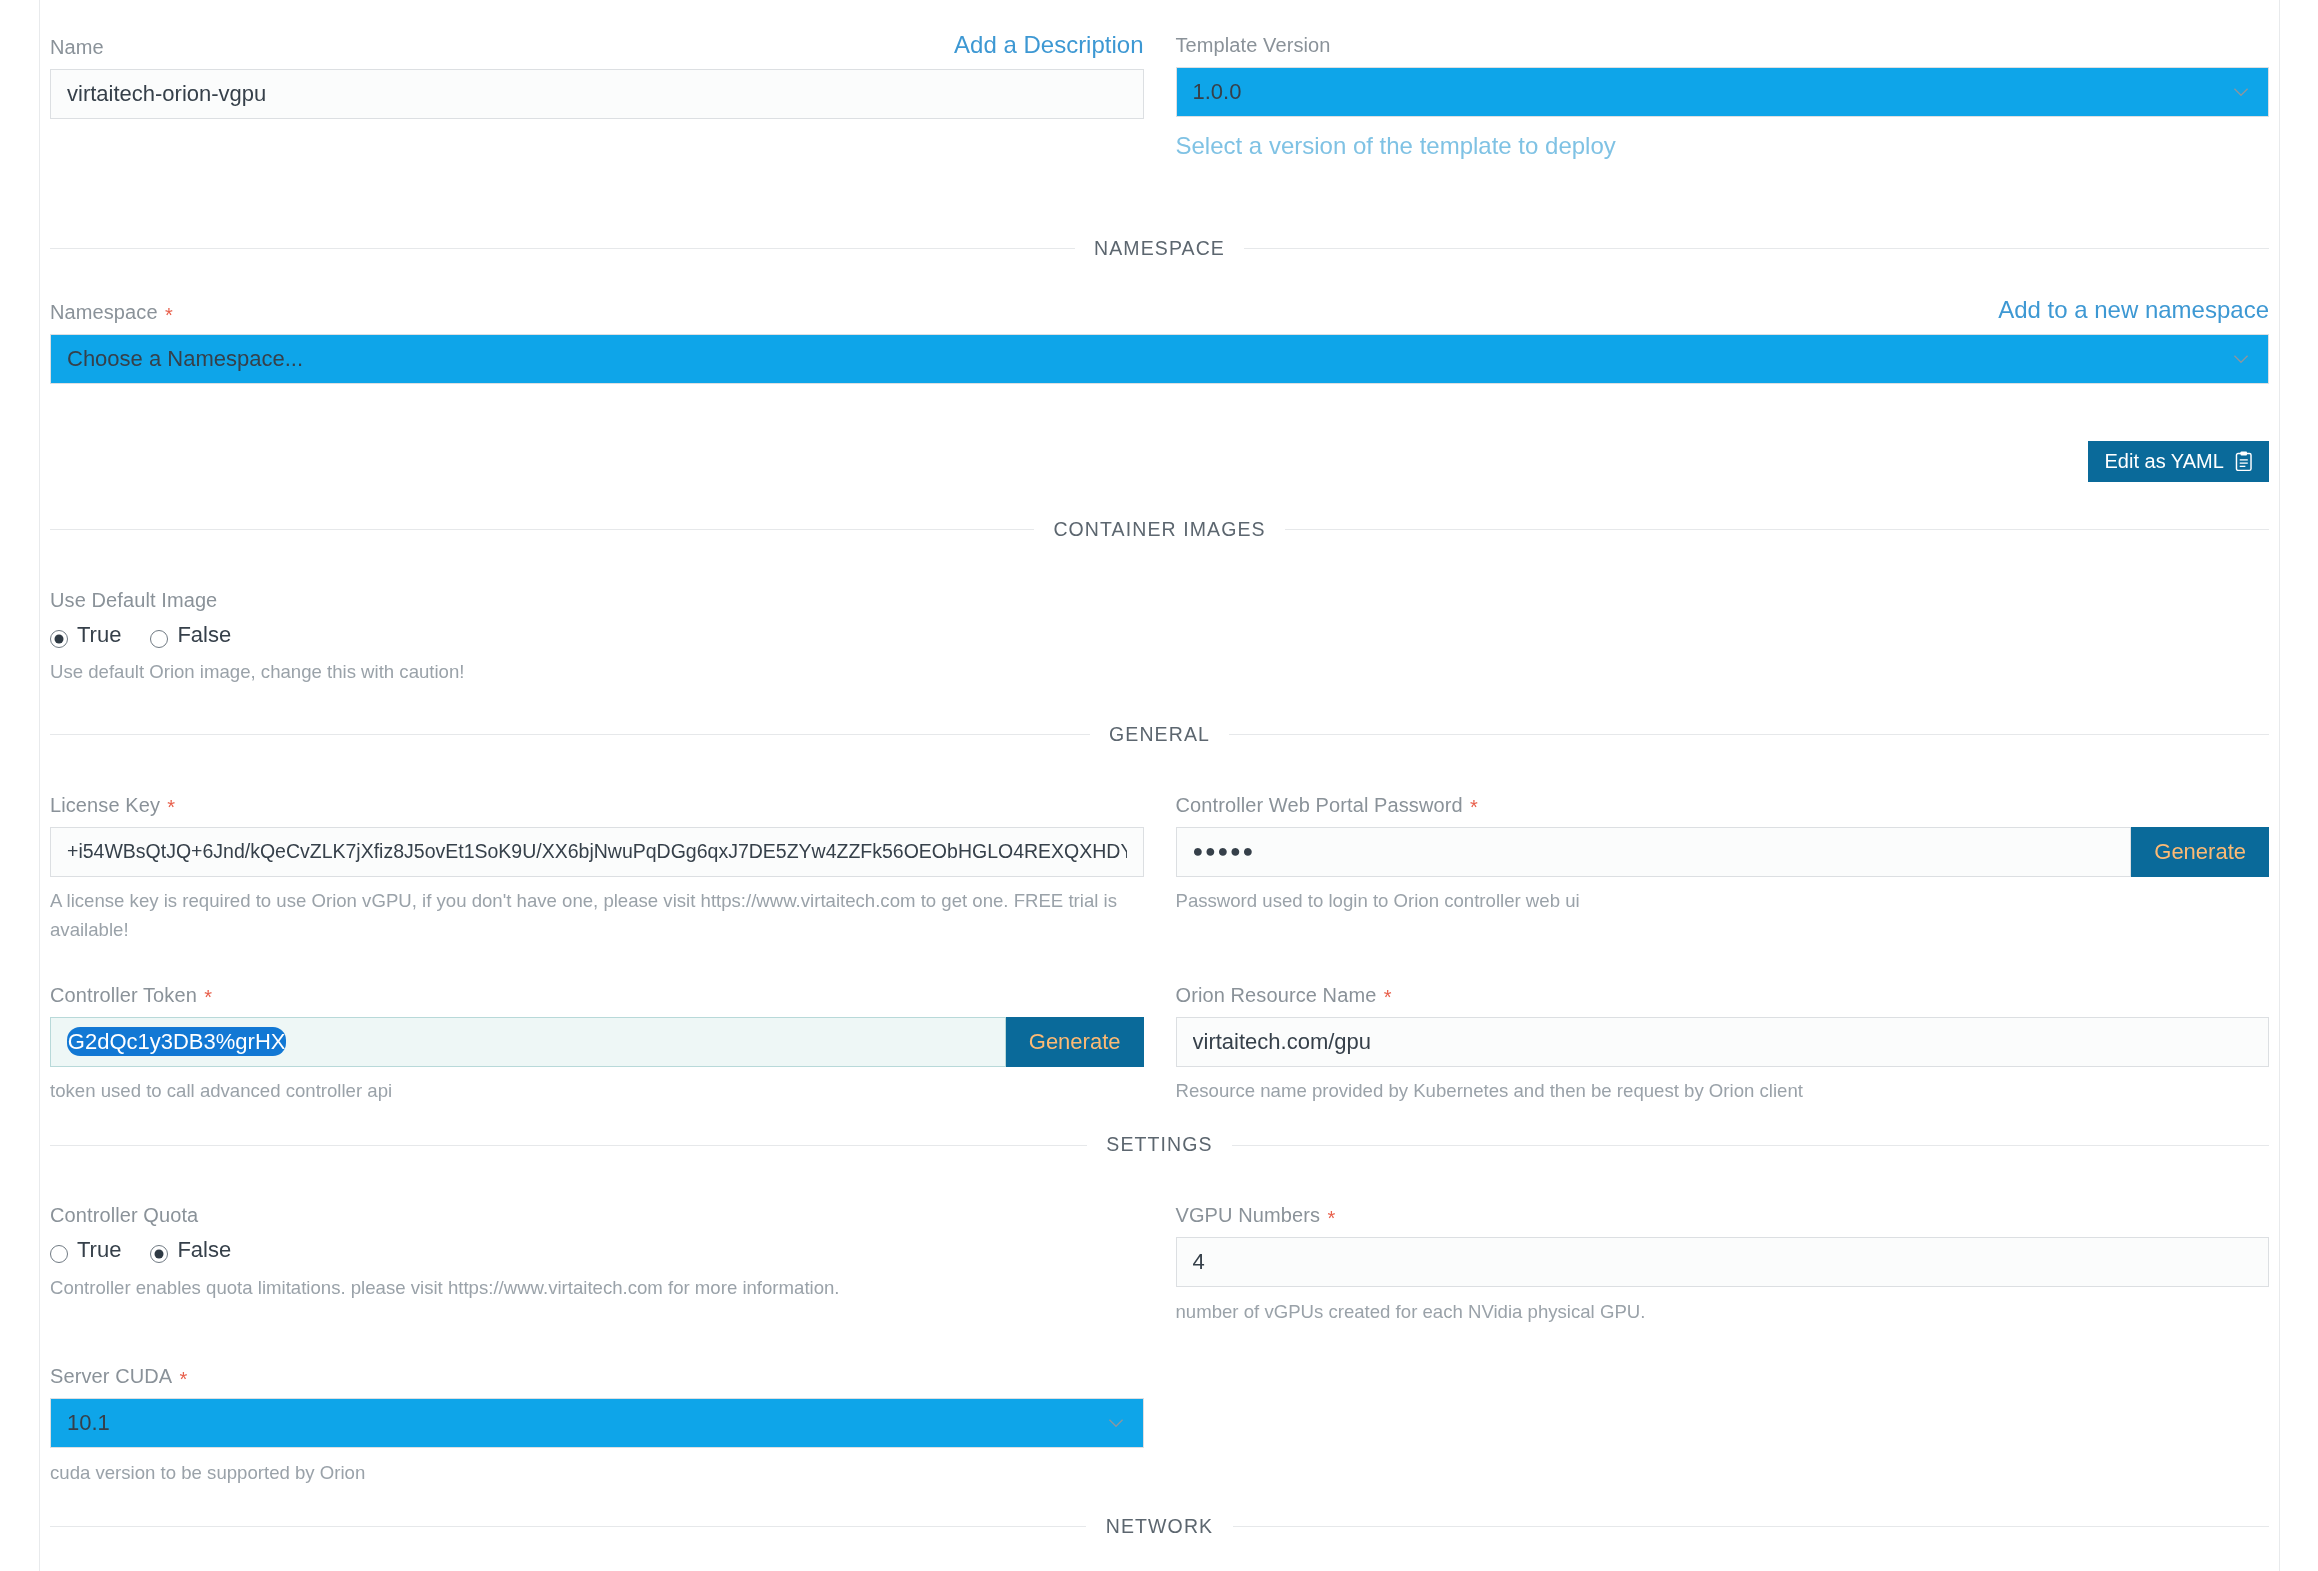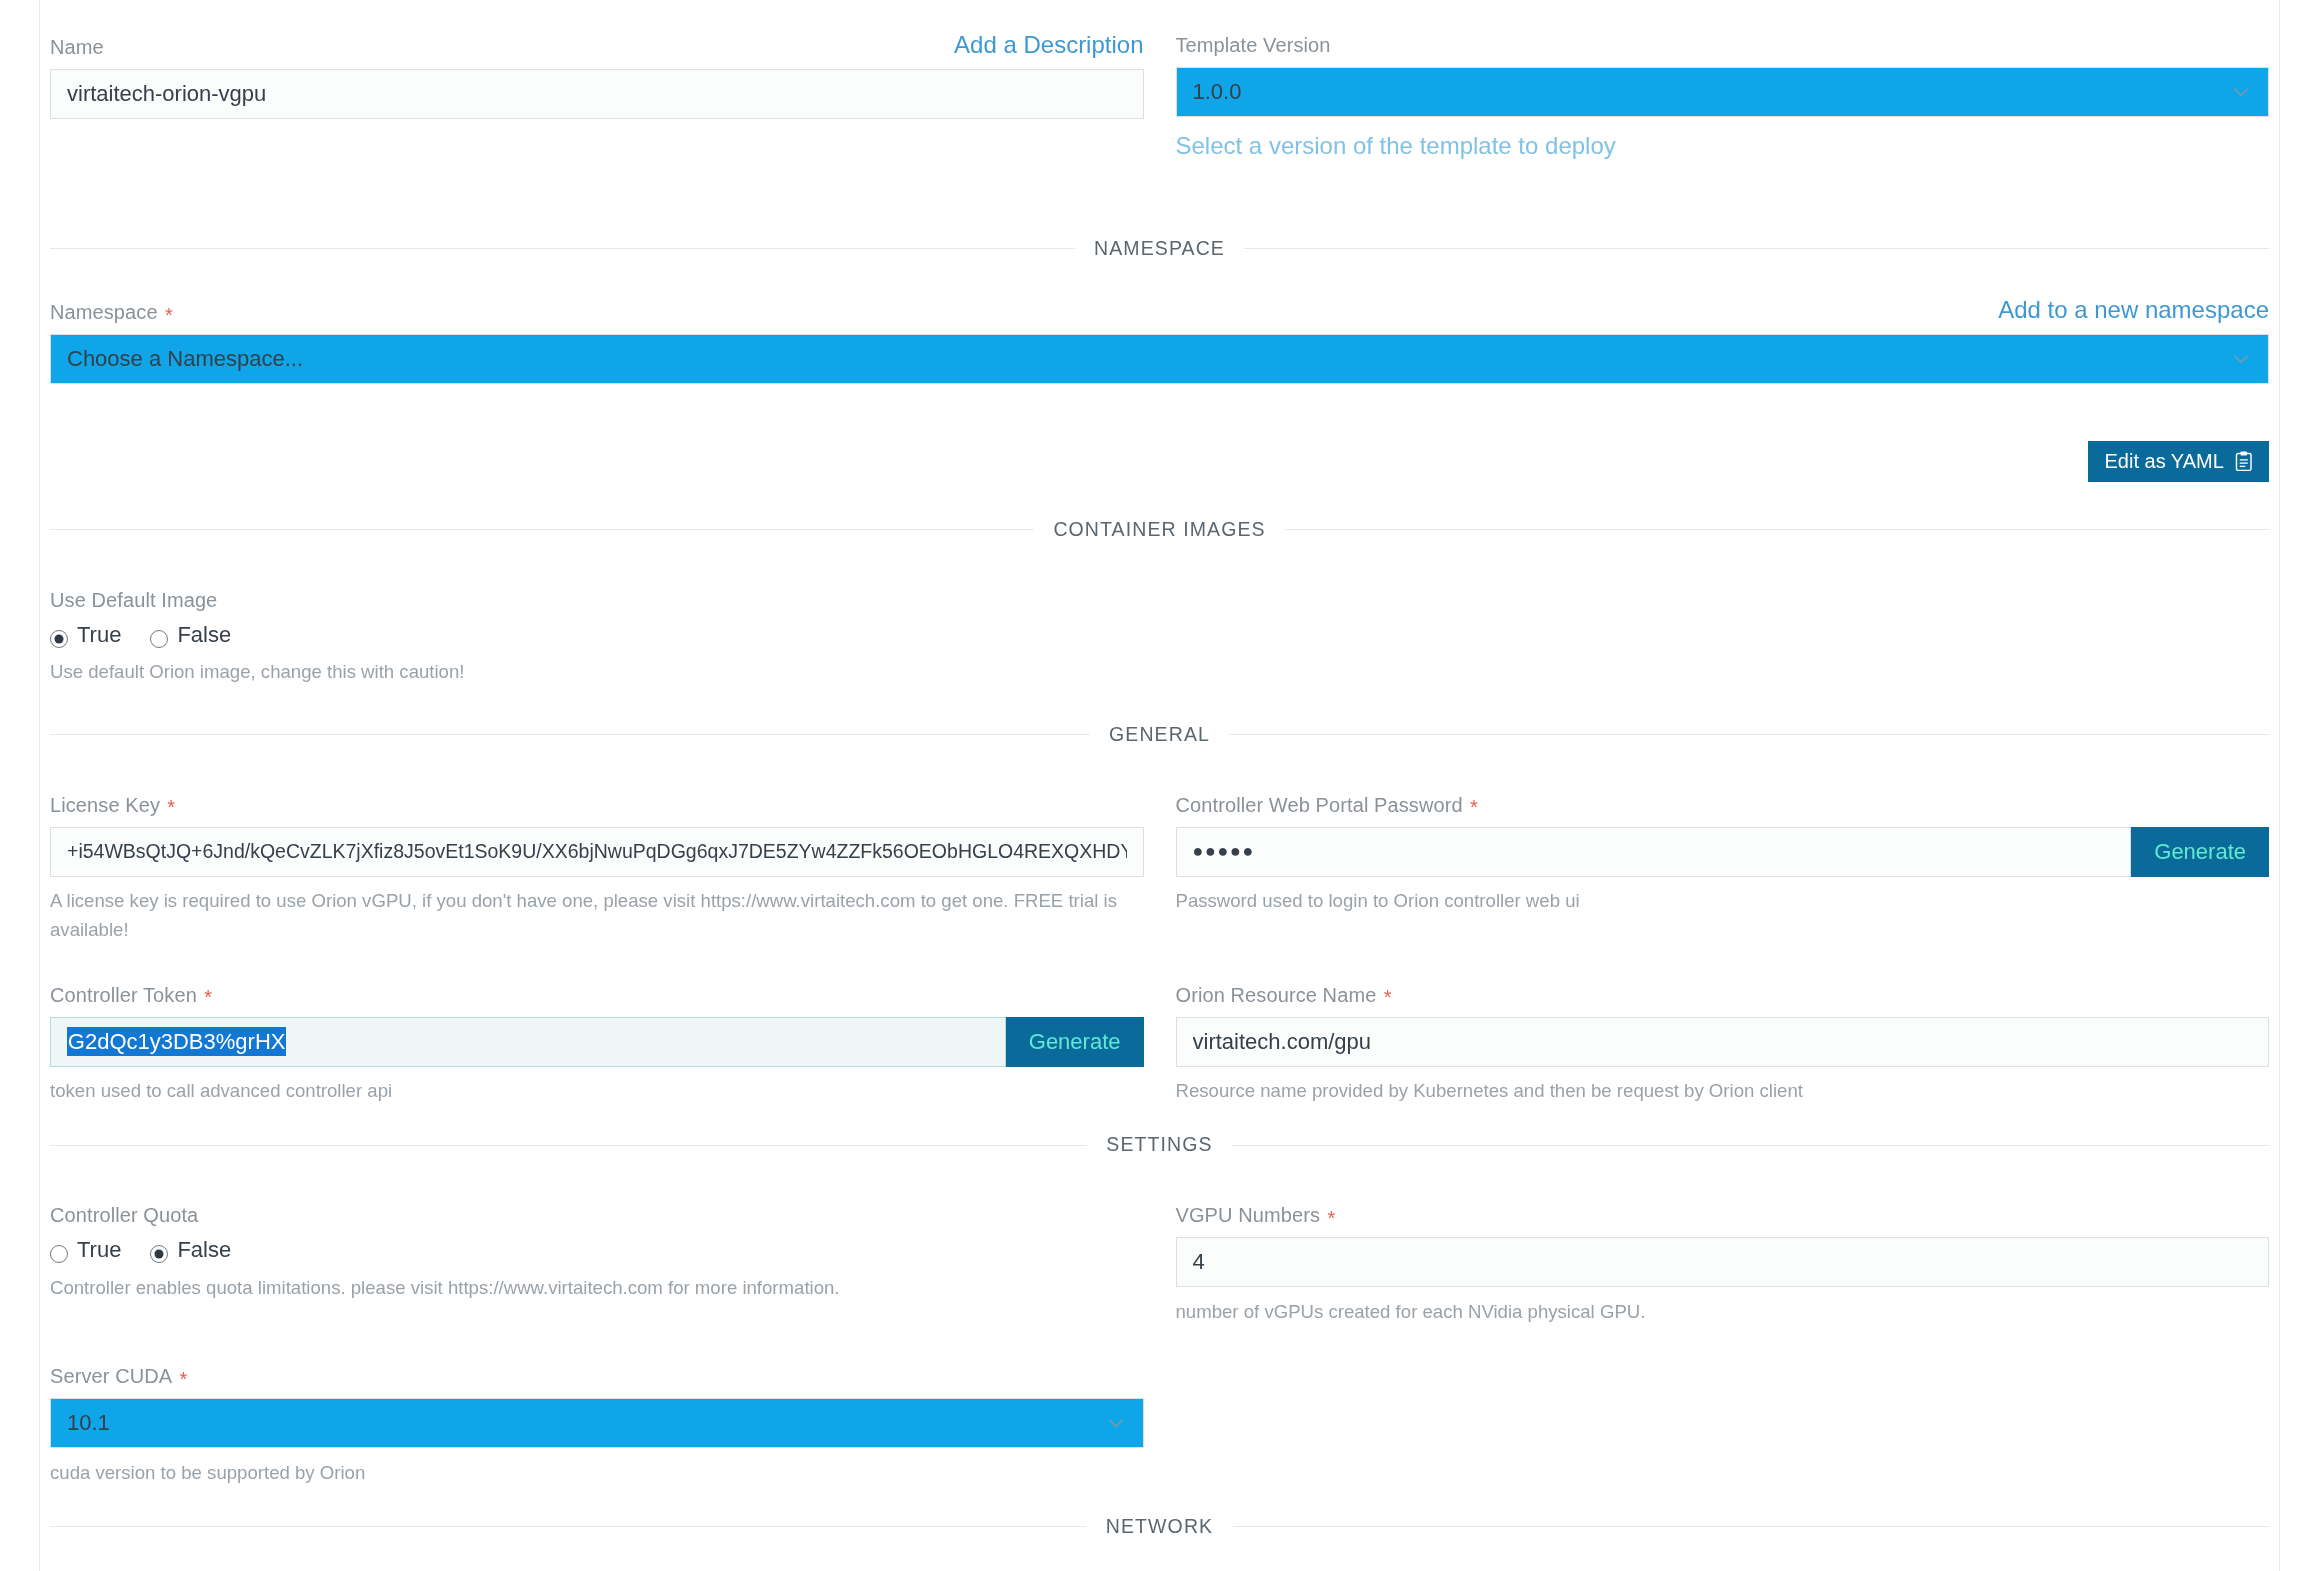--- a/index.html
+++ b/index.html
@@ -102,20 +102,21 @@
   .input .val {
     overflow: hidden;
     text-overflow: clip;
     white-space: nowrap;
     display: block;
   }
   .input .val.sel {
     background: #1278d4;
     color: #ffffff;
     padding: 1.6px 0.8px;
+    border-radius: 13px;
   }
   .input .dots {
     letter-spacing: 1.6px;
     font-size: 18px;
     color: #36404a;
   }
   .select {
     position: relative;
     flex: 1 1 auto;
     height: 50px;
@@ -131,21 +132,21 @@
     position: absolute;
     right: 18px; top: 50%;
     transform: translateY(-50%);
     width: 18px; height: 18px;
   }
   .caret svg { display: block; }
 
   .btn {
     flex: 0 0 auto;
     background: #0a6a9a;
-    color: #5eead4;
+    color: #fdba74;
     border: none;
     font-family: inherit;
     font-size: 22px;
     padding: 0 23px;
     height: 50px;
     line-height: 50px;
     cursor: pointer;
     white-space: nowrap;
   }
   .help {

